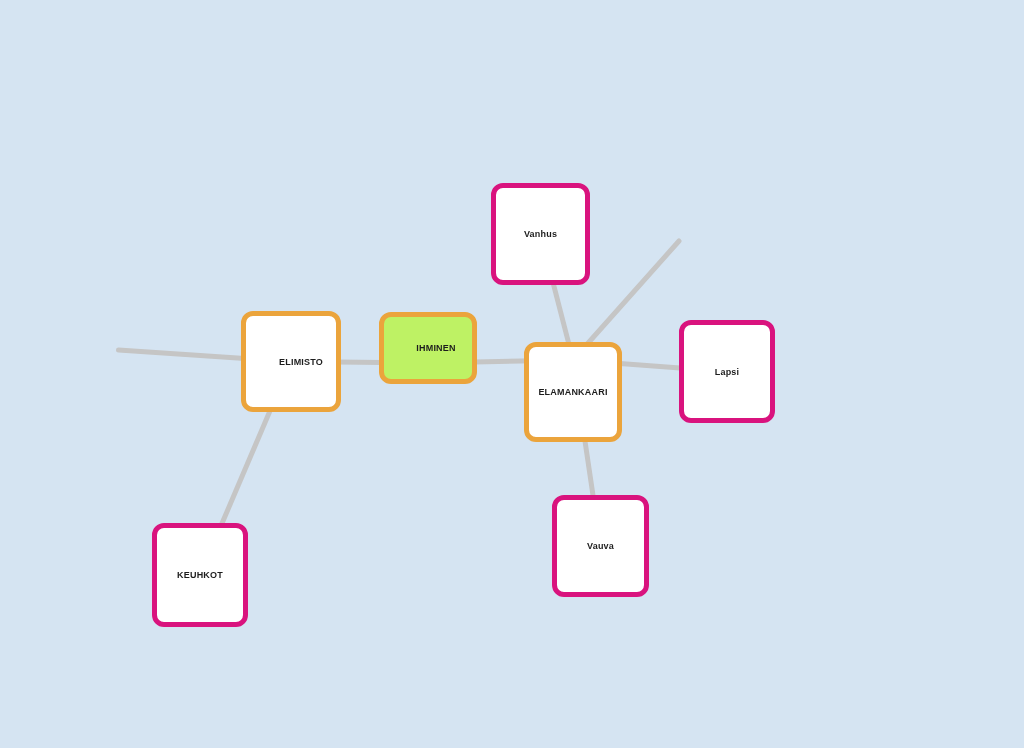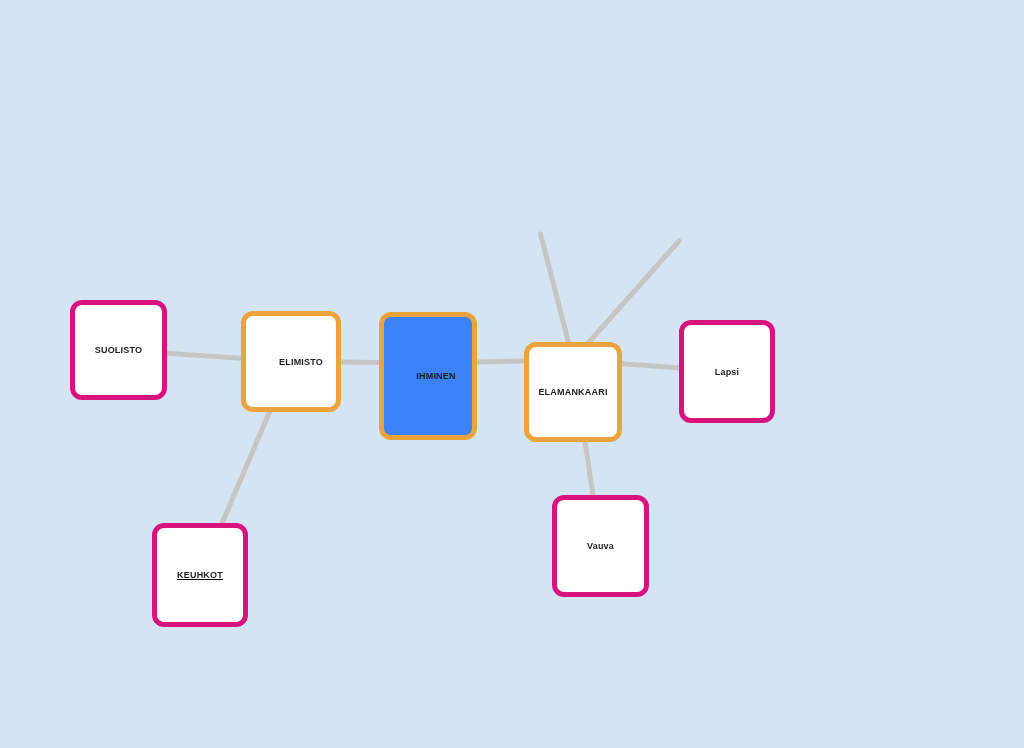--- a/index.html
+++ b/index.html
@@ -53,34 +53,34 @@
       <line x1="118.5" y1="350" x2="291" y2="361.5" stroke="#c5c5c5" stroke-width="5" stroke-linecap="round"></line>
       <line x1="291" y1="361.5" x2="428" y2="363" stroke="#c5c5c5" stroke-width="5" stroke-linecap="round"></line>
       <line x1="428" y1="363" x2="573" y2="360" stroke="#c5c5c5" stroke-width="5" stroke-linecap="round"></line>
       <line x1="291" y1="361.5" x2="200" y2="575" stroke="#c5c5c5" stroke-width="5" stroke-linecap="round"></line>
       <line x1="573" y1="360" x2="540.5" y2="234" stroke="#c5c5c5" stroke-width="5" stroke-linecap="round"></line>
       <line x1="573" y1="360" x2="679" y2="241" stroke="#c5c5c5" stroke-width="5" stroke-linecap="round"></line>
       <line x1="573" y1="360" x2="727" y2="371.5" stroke="#c5c5c5" stroke-width="5" stroke-linecap="round"></line>
       <line x1="573" y1="360" x2="600.5" y2="546" stroke="#c5c5c5" stroke-width="5" stroke-linecap="round"></line>
     </svg>
 
-  <div class="node" style="left: 70px; top: 300px; width: 97px; height: 100px; border-color: rgb(217, 19, 126); background: rgb(255, 255, 255);">
-    <span class="label" style="color: rgb(29, 29, 29);">SUOLISTO</span>
-  </div>
   <div class="node" style="left: 241px; top: 311px; width: 100px; height: 101px; border-color: rgb(235, 164, 60); background: rgb(255, 255, 255); padding-left: 20px;">
     <span class="label" style="color: rgb(29, 29, 29);">ELIMISTO</span>
   </div>
-  <div class="node" style="left: 379px; top: 312px; width: 98px; height: 128px; border-color: rgb(235, 164, 60); background: #3b82f6; padding-left: 16px;">
+  <div class="node" style="left: 379px; top: 312px; width: 98px; height: 72px; border-color: rgb(235, 164, 60); background: #bef264; padding-left: 16px;">
     <span class="label" style="color: rgb(29, 29, 29);">IHMINEN</span>
   </div>
   <div class="node" style="left: 524px; top: 310px; width: 98px; height: 100px; border-color: rgb(235, 164, 60); background: rgb(255, 255, 255); margin-top: 32px;">
     <span class="label" style="color: rgb(29, 29, 29);">ELAMANKAARI</span>
+  </div>
+  <div class="node" style="left: 491px; top: 183px; width: 99px; height: 102px; border-color: rgb(217, 19, 126); background: rgb(255, 255, 255);">
+    <span class="label" style="color: rgb(29, 29, 29);">Vanhus</span>
   </div>
   <div class="node" style="left: 679px; top: 320px; width: 96px; height: 103px; border-color: rgb(217, 19, 126); background: rgb(255, 255, 255);">
     <span class="label" style="color: rgb(29, 29, 29);">Lapsi</span>
   </div>
   <div class="node" style="left: 552px; top: 495px; width: 97px; height: 102px; border-color: rgb(217, 19, 126); background: rgb(255, 255, 255); border-radius: 12px;">
     <span class="label" style="color: rgb(29, 29, 29);">Vauva</span>
   </div>
-  <div class="node" style="left: 152px; top: 523px; width: 96px; height: 104px; border-color: rgb(217, 19, 126); background: rgb(255, 255, 255); text-decoration: underline;">
+  <div class="node" style="left: 152px; top: 523px; width: 96px; height: 104px; border-color: rgb(217, 19, 126); background: rgb(255, 255, 255);">
     <span class="label" style="color: rgb(29, 29, 29);">KEUHKOT</span>
   </div>
 </div>
 
 </body></html>

